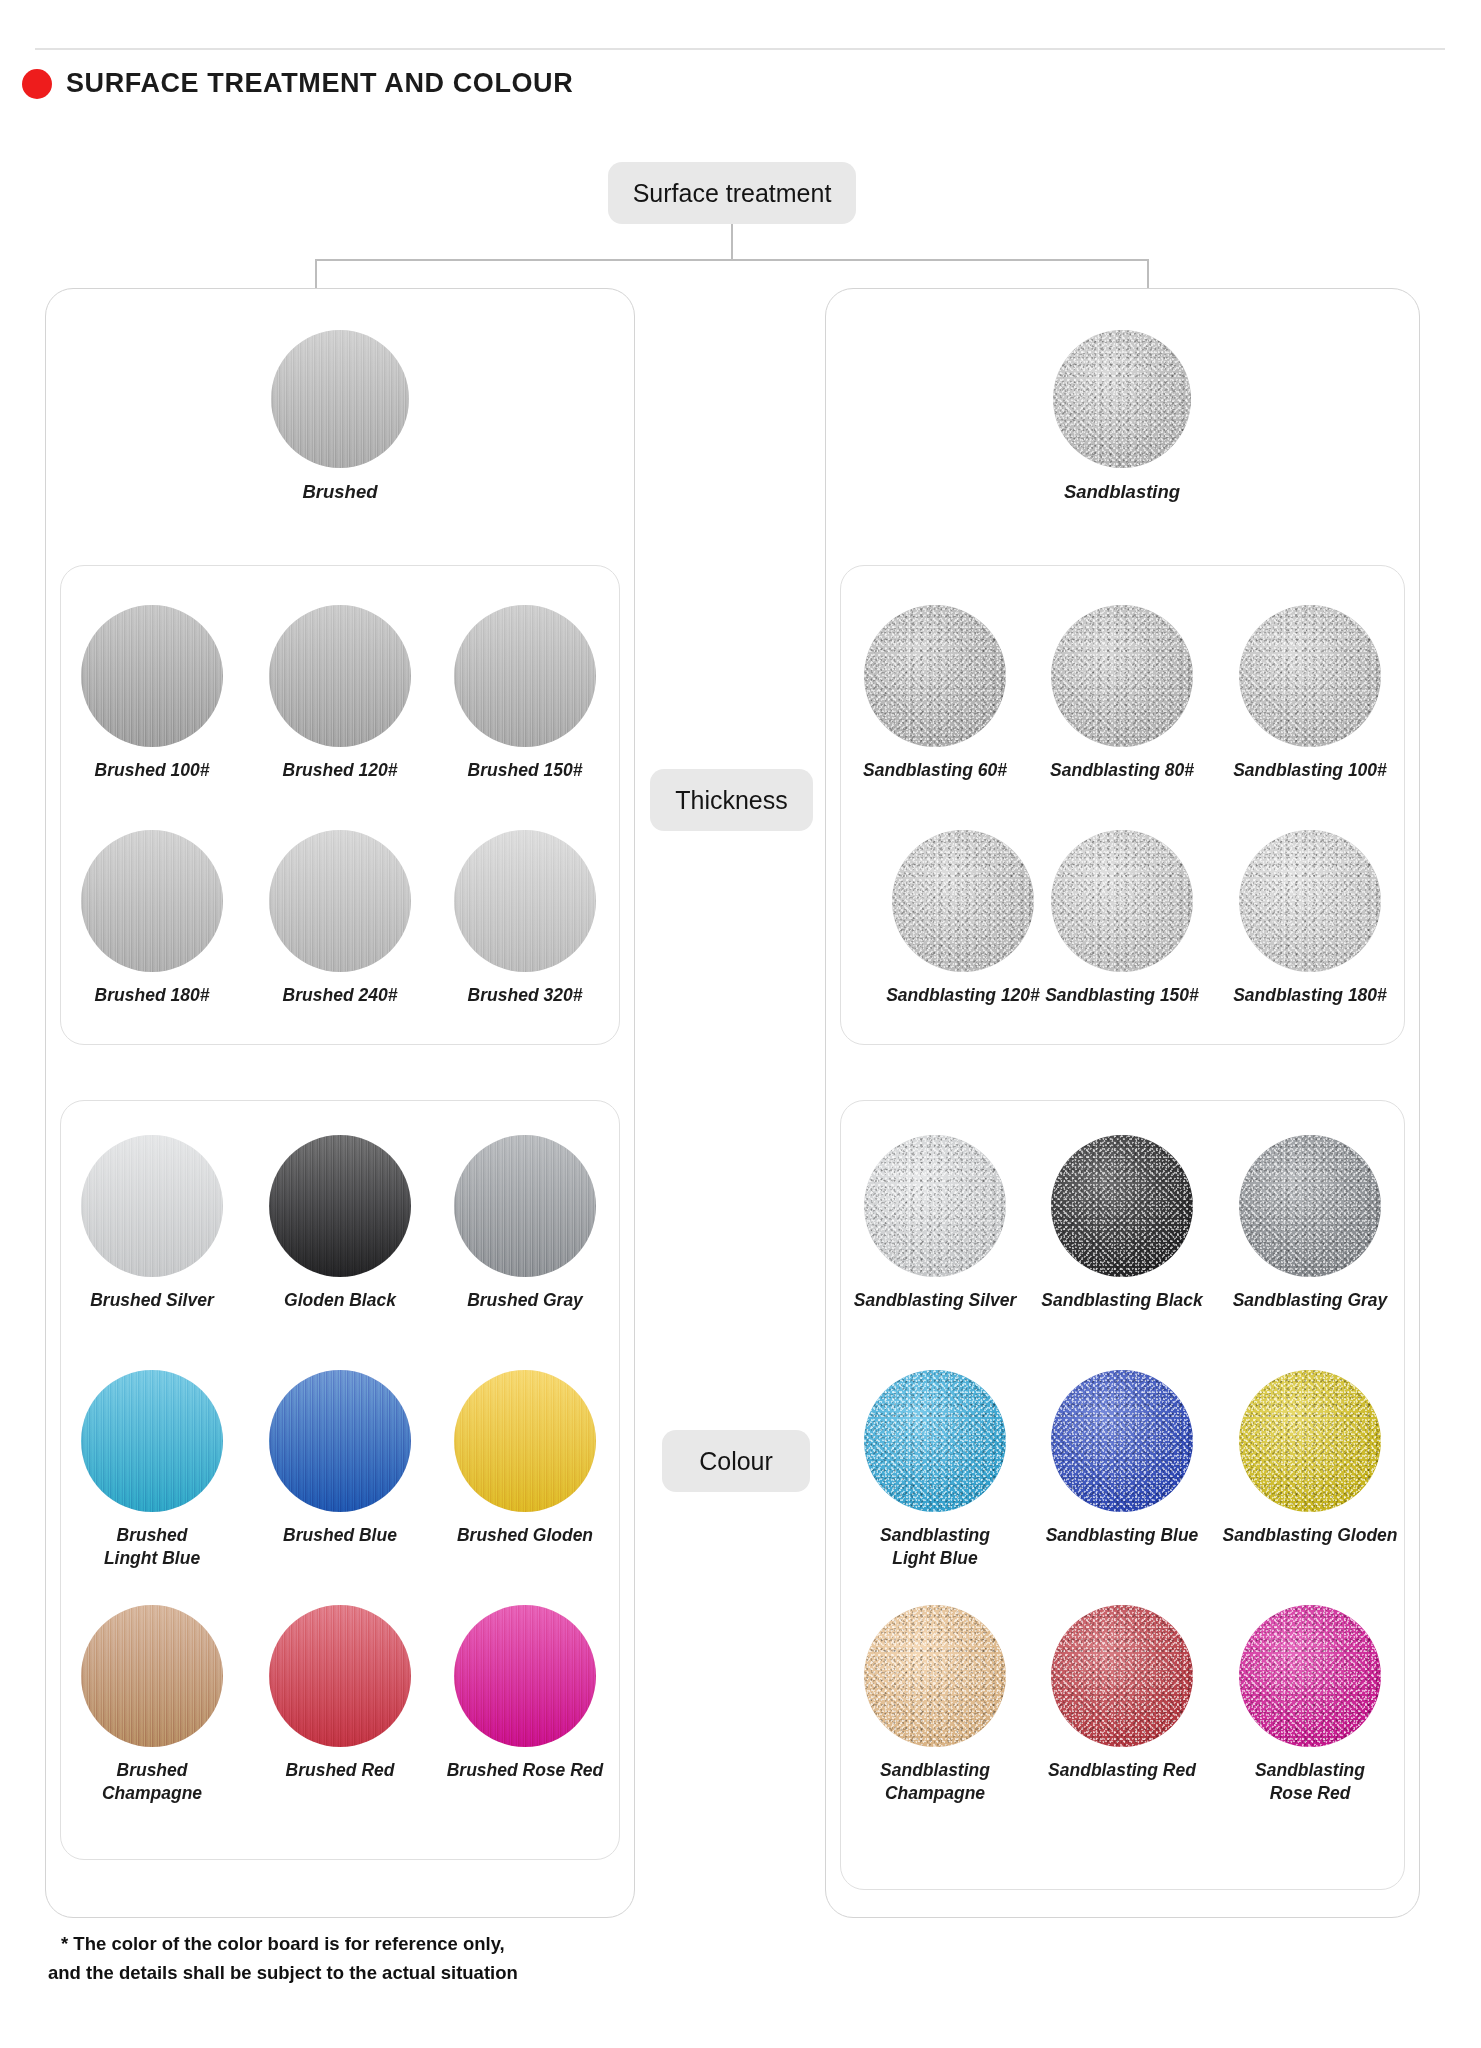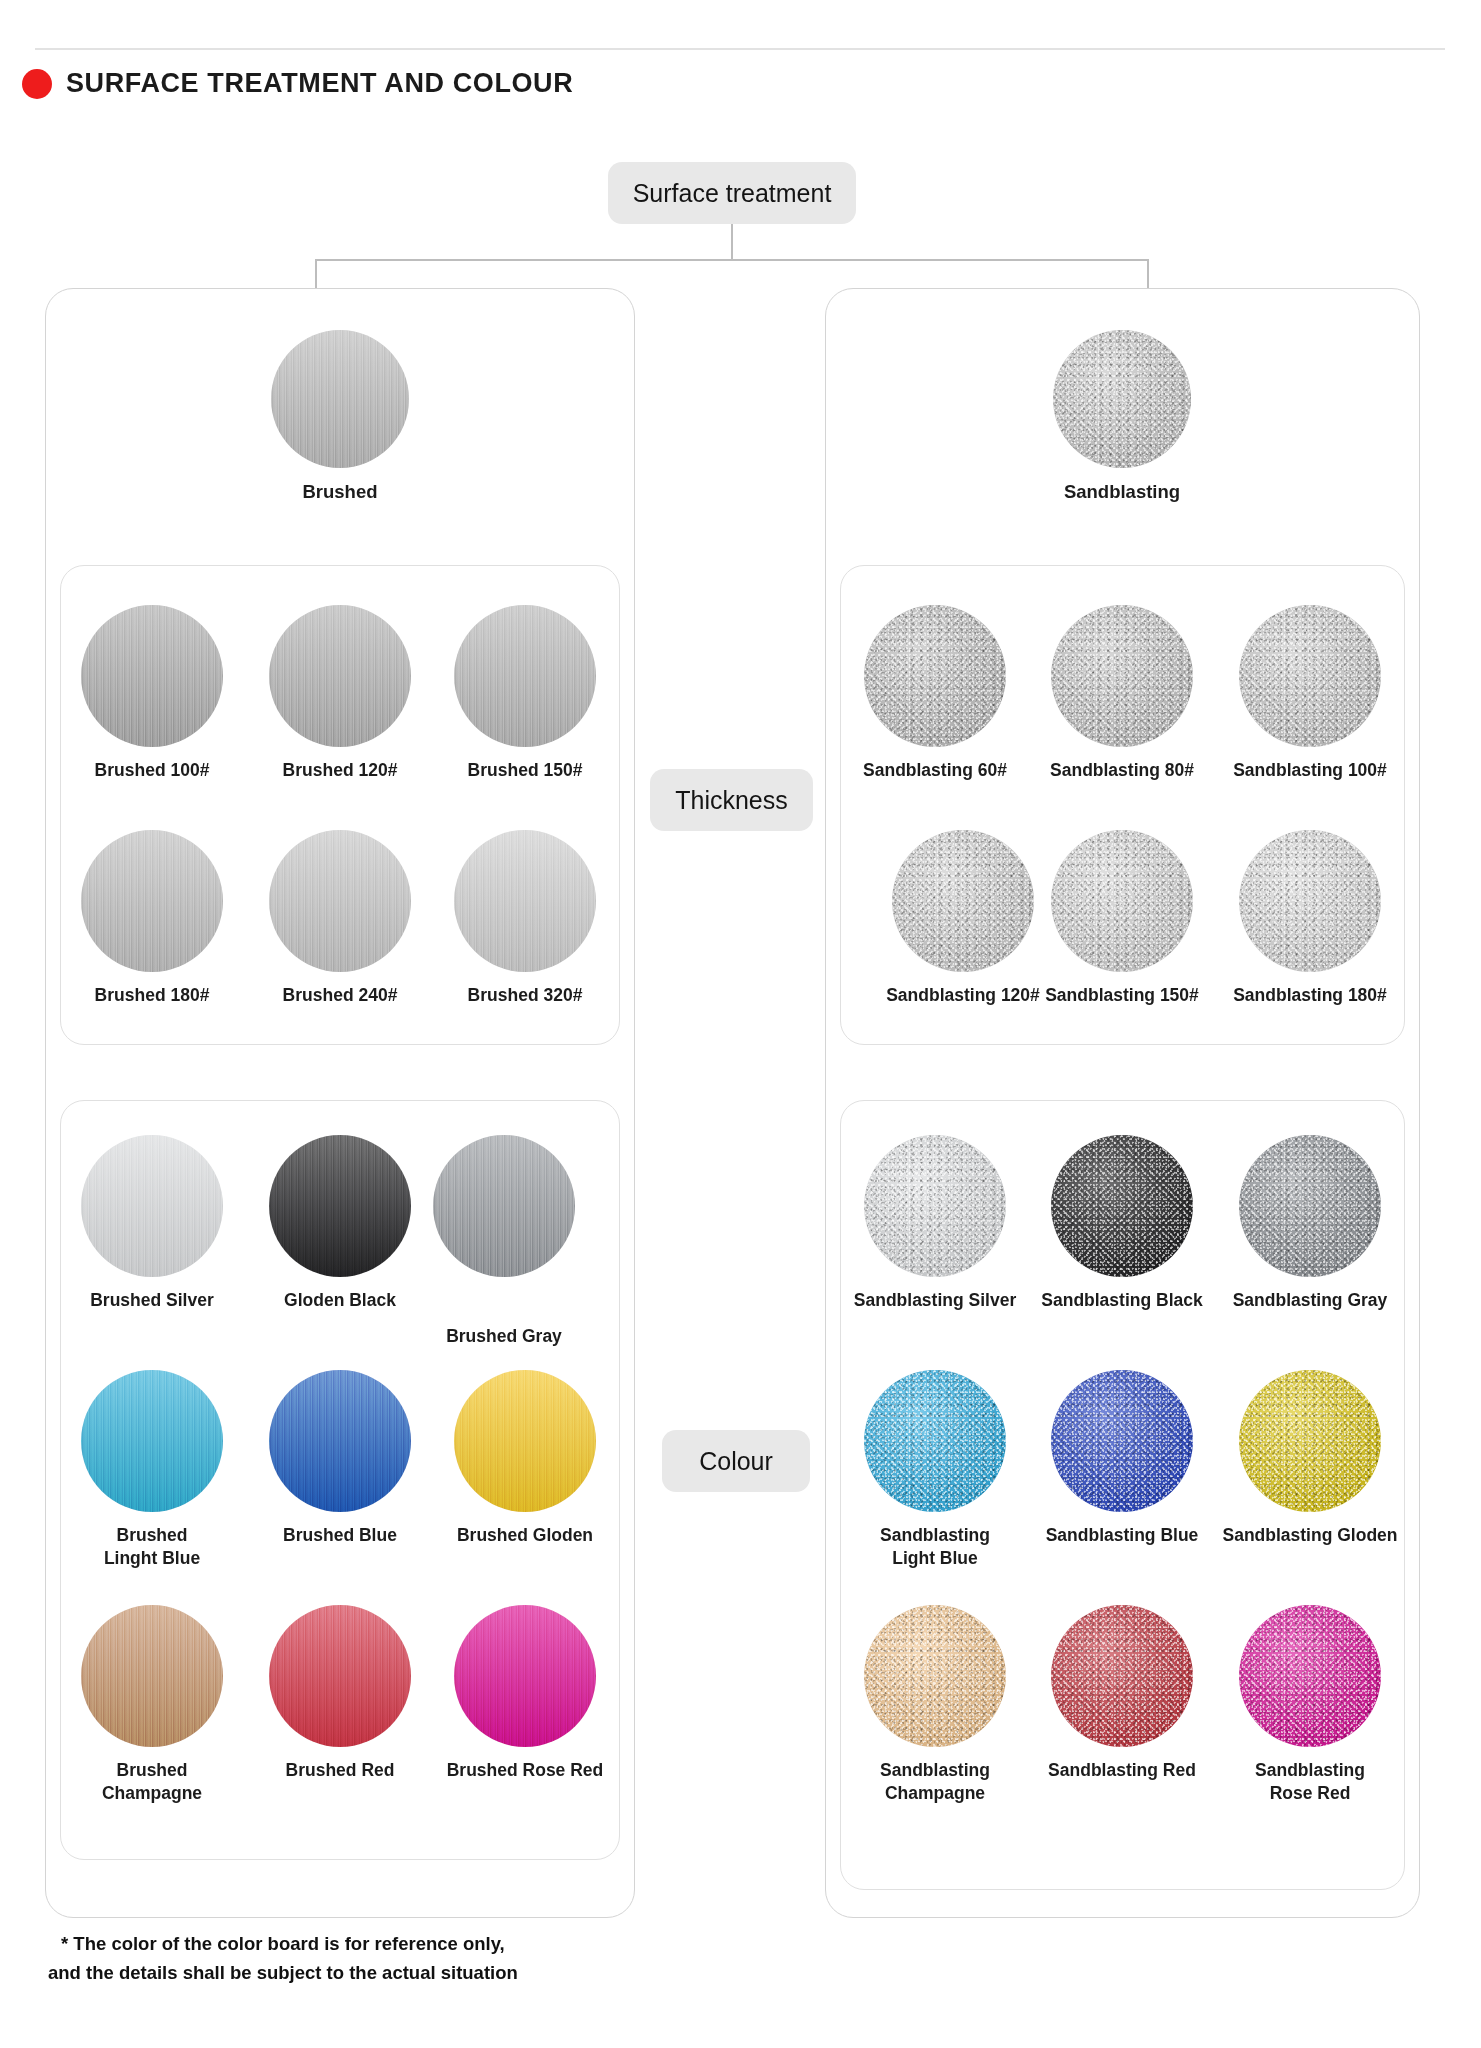--- a/index.html
+++ b/index.html
@@ -88,20 +88,21 @@
   }
   .swatch-label {
     margin-top: 12px;
     font-size: 17.5px;
     font-weight: 700;
     color: #1c1c1c;
     text-align: center;
     line-height: 1.32;
     white-space: pre-line;
     font-family: "Liberation Sans", sans-serif;
+    font-style: italic;
   }
   .swatch-label.big { font-size: 18.5px; }
 
   
   .tex-brushed::after {
     background:
       repeating-linear-gradient(90deg,
         rgba(255,255,255,0.55) 0px,
         rgba(255,255,255,0.0) 1px,
         rgba(0,0,0,0.10) 2px,
@@ -207,21 +208,21 @@
         <div class="swatch-label">Brushed 320#</div>
       </div>
       <div class="swatch-item" style="left: 42px; top: 1135px; width: 220px;">
         <div class="disc tex-brushed" style="width: 142px; height: 142px; background: linear-gradient(rgba(255, 255, 255, 0.3), rgba(0, 0, 0, 0.1)) rgb(214, 216, 218);"></div>
         <div class="swatch-label">Brushed Silver</div>
       </div>
       <div class="swatch-item" style="left: 230px; top: 1135px; width: 220px;">
         <div class="disc tex-brushed" style="width: 142px; height: 142px; background: linear-gradient(rgba(255, 255, 255, 0.3), rgba(0, 0, 0, 0.1)) rgb(35, 35, 37);"></div>
         <div class="swatch-label">Gloden Black</div>
       </div>
-      <div class="swatch-item" style="left: 394px; top: 1135px; width: 220px; gap: 36px;">
+      <div class="swatch-item" style="left: 415px; top: 1135px; width: 220px;">
         <div class="disc tex-brushed" style="width: 142px; height: 142px; background: linear-gradient(rgba(255, 255, 255, 0.3), rgba(0, 0, 0, 0.1)) rgb(145, 149, 154);"></div>
         <div class="swatch-label">Brushed Gray</div>
       </div>
       <div class="swatch-item" style="left: 42px; top: 1370px; width: 220px;">
         <div class="disc tex-brushed" style="width: 142px; height: 142px; background: linear-gradient(rgba(255, 255, 255, 0.3), rgba(0, 0, 0, 0.1)) rgb(46, 170, 212);"></div>
         <div class="swatch-label">Brushed
 Linght Blue</div>
       </div>
       <div class="swatch-item" style="left: 230px; top: 1370px; width: 220px;">
         <div class="disc tex-brushed" style="width: 142px; height: 142px; background: linear-gradient(rgba(255, 255, 255, 0.3), rgba(0, 0, 0, 0.1)) rgb(31, 86, 184);"></div>

